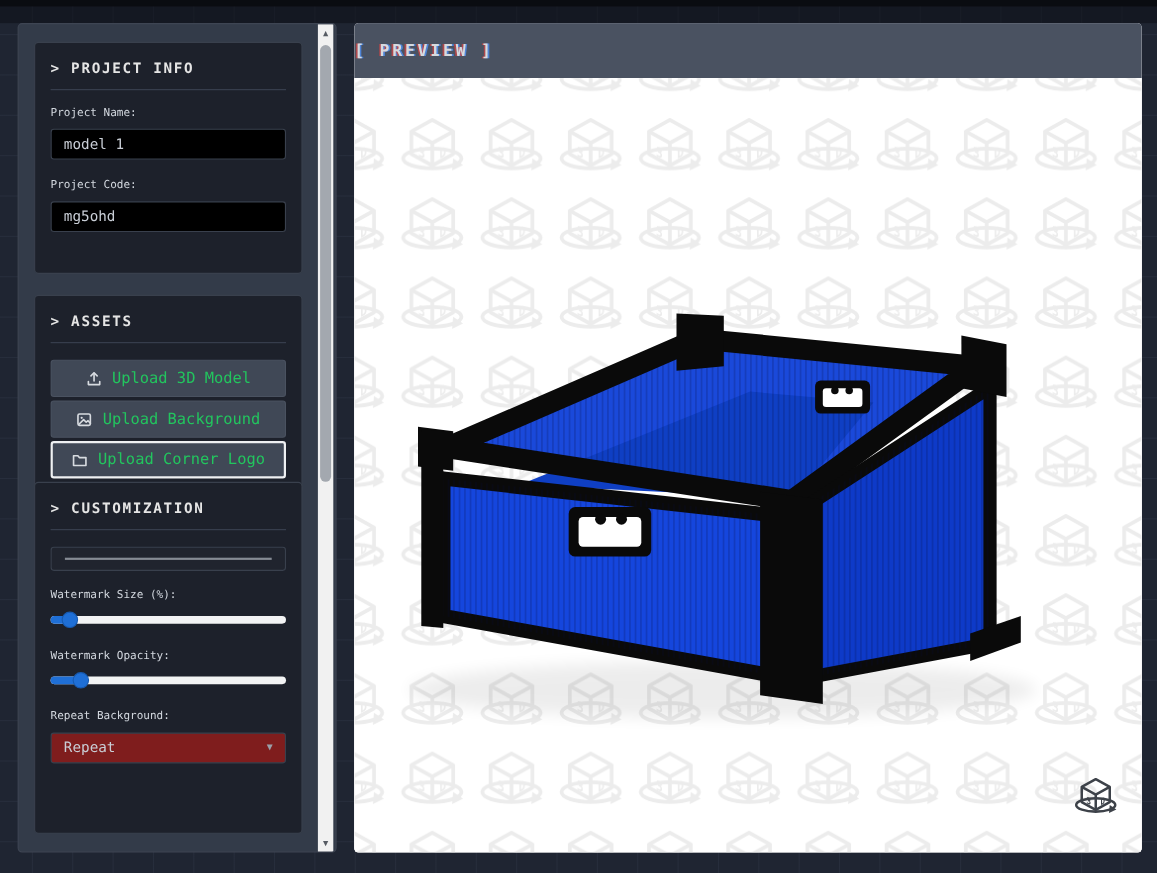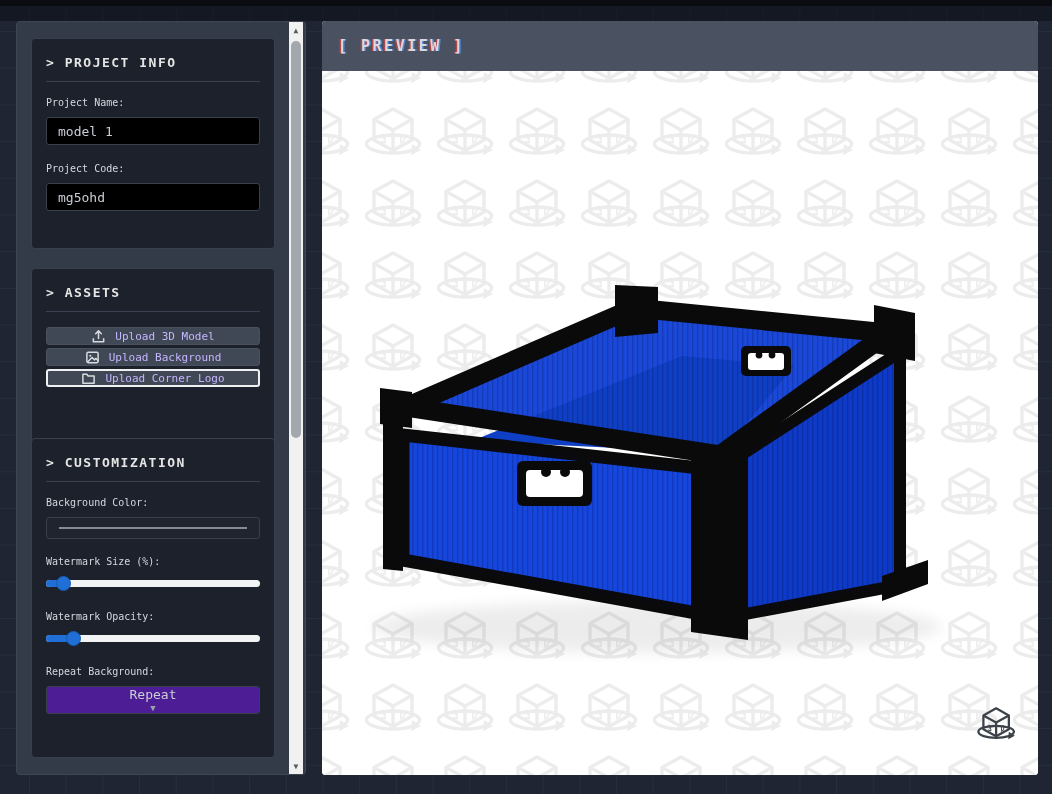--- a/index.html
+++ b/index.html
@@ -39,23 +39,23 @@
     padding-top:2px; white-space:nowrap;
   }
   .divider{ border:none; border-top:1px solid #3a4150; margin:11px 0 15px 0; }
   .field-label{ color:#d3d8df; font-size:10px; margin-bottom:9px; white-space:nowrap; }
   .text-input{
     width:100%; height:28px; background:#000000; border:1px solid #39404d;
     border-radius:3px; color:#c9ced6; font-size:13px; padding:0 11px;
     font-family:inherit; margin-bottom:18px; display:block;
   }
   .btn{
-    width:100%; height:18px; margin-bottom:3px;
+    width:100%; height:34px; margin-bottom:3px;
     background:#404856; border:1px solid #4a5260; border-radius:3px;
-    color:#c4b5fd; font-size:11px; font-family:inherit;
+    color:#22c55e; font-size:14px; font-family:inherit;
     display:flex; align-items:center; justify-content:center; gap:9px;
     cursor:pointer;
   }
   .btn svg{ flex:0 0 auto; }
   .btn.focused{ border:2px solid #eef0f2; }
 
   .color-input{
     width:100%; height:22px; background:#20242e; border:1px solid #39404d;
     border-radius:3px; margin-bottom:17px; position:relative; cursor:pointer;
   }
@@ -70,24 +70,24 @@
   }
   .slider .fill{
     position:absolute; left:0; top:4px; height:7px; background:#1f6fd6;
     border-radius:4px 0 0 4px;
   }
   .slider .thumb{
     position:absolute; top:0; width:15px; height:15px; border-radius:50%;
     background:#1f6fd6; border:1px solid #175ab0;
   }
   .select-box{
-    width:100%; height:28px; background:#4c1d95; border:1px solid #39404d;
+    width:100%; height:28px; background:#7f1d1d; border:1px solid #39404d;
     border-radius:3px; color:#c9ced6; font-size:13px;
     display:flex; align-items:center; justify-content:space-between;
-    padding:0 11px; cursor:pointer;flex-direction:column;
+    padding:0 11px; cursor:pointer;
   }
   .select-box .caret{ font-size:9px; color:#9aa0a9; }
 
   
   .scrollbar{
     position:absolute; left:272px; top:0; width:14px; height:754px;
     background:#f1f1f1;
   }
   .scroll-arrow{ position:absolute; left:0; width:14px; height:14px;
     color:#565b63; font-size:8px; line-height:14px; text-align:center; cursor:pointer; }
@@ -98,21 +98,21 @@
     background:#a3a8af; border-radius:6px; cursor:grab;
   }
 
   
   .preview{
     position:absolute; left:322px; top:21px; width:716px; height:754px;
     border-radius:4px; overflow:hidden; background:#fff;
   }
   .preview-header{
     height:50px; background:#4a5261; display:flex; align-items:center;
-    padding-left:16px;
+    padding-left:0;
   }
   .preview-title{
     color:#d6dade; font-size:15px; font-weight:bold; letter-spacing:2.5px;
     text-shadow:-1.5px 0 rgba(210,70,70,0.75), 1.5px 0 rgba(80,150,255,0.75);
   }
   .preview-body{ position:relative; width:716px; height:704px; background:#fff; }
   .preview-body svg{ display:block; }
 </style>
 </head>
 <body>
@@ -159,21 +159,20 @@
           <path d="M2 13 V3.5 h4.2 l1.4 1.8 H14 V13 Z"></path>
         </svg>
         <span>Upload Corner Logo</span>
       </button>
     </section>
 
     <section class="panel panel-custom">
       <h2>&gt; CUSTOMIZATION</h2>
       <hr class="divider">
 
-      <div class="field-label">Background Color:</div>
       <div class="color-input">
         <div class="swatch-line"></div>
       </div>
 
       <div class="field-label">Watermark Size (%):</div>
       <div class="slider">
         <div class="track"></div>
         <div class="fill" style="width: calc(5% + 4px);"></div>
         <div class="thumb" style="left: calc(5% - 0.75px);"></div>
       </div>

